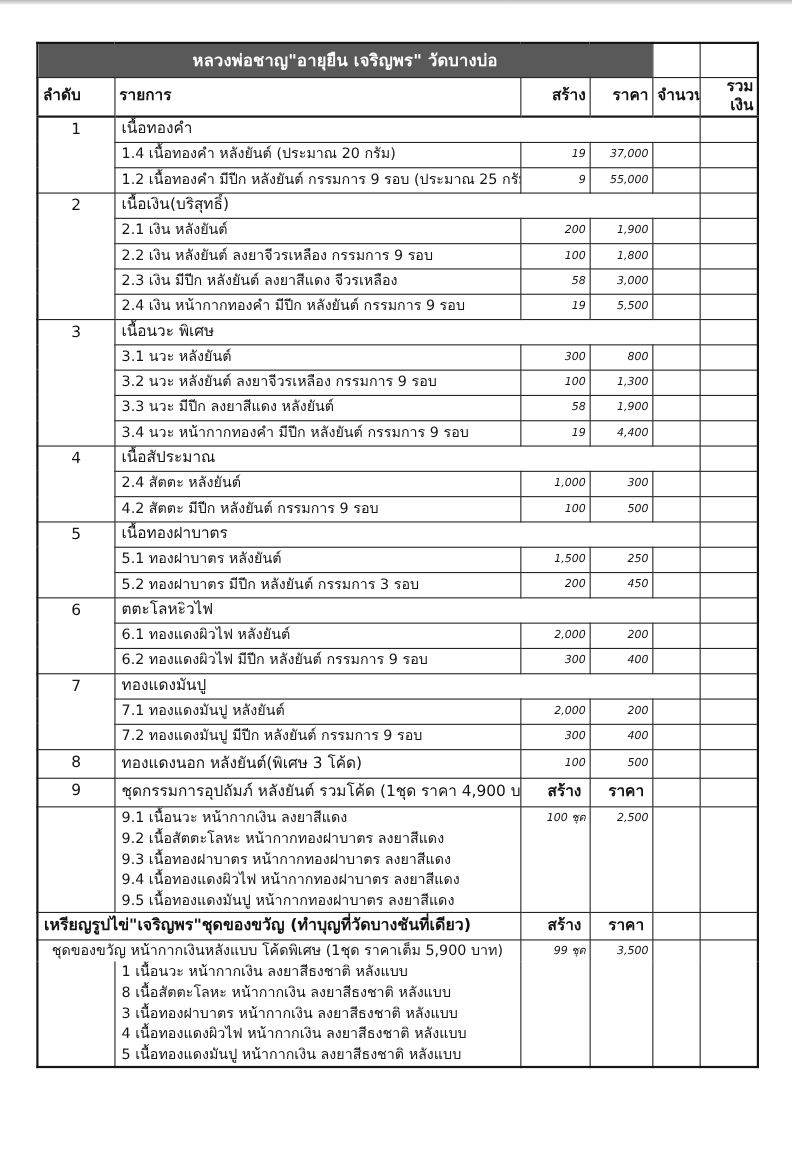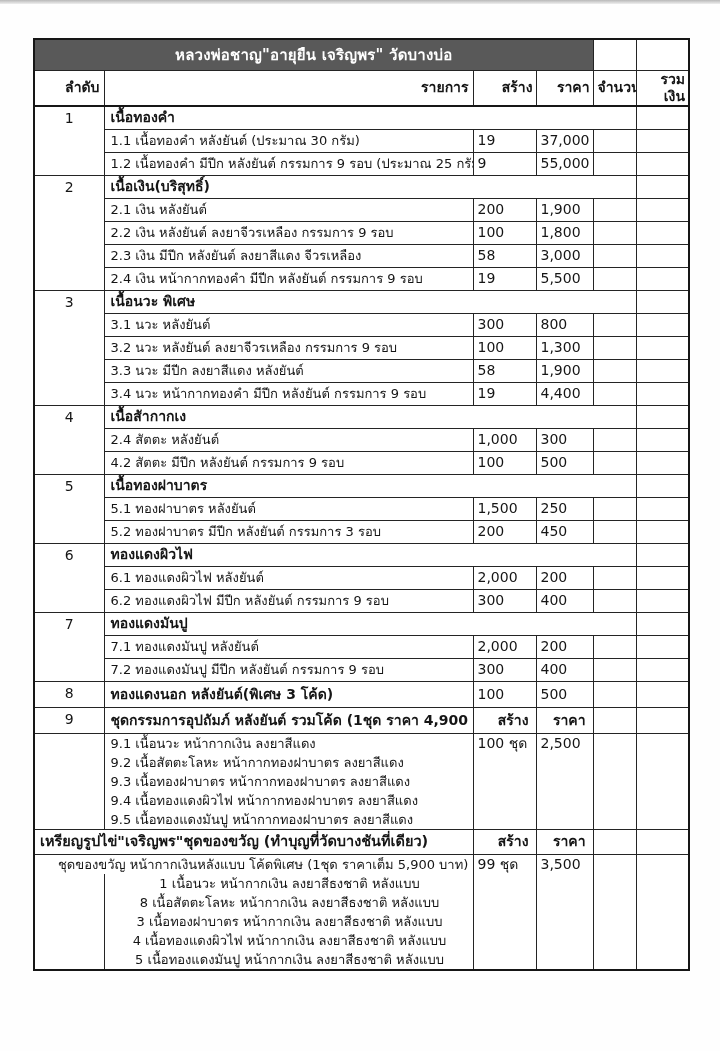--- a/index.html
+++ b/index.html
@@ -38,37 +38,37 @@
     color:#ffffff;
     font-weight:bold;
     font-size:15px;
     text-align:center;
     height:30px;
     letter-spacing:.2px;
   }
   tr.title-row td { height:30px; }
   
   tr.head-row td { font-weight:bold; font-size:14px; height:28px; border-bottom:2px solid #161616; }
-  td.h-center { text-align:right; }
+  td.h-center { text-align:left; }
   td.h-right  { text-align:right; padding-right:3px; }
   
   td.order-cell { text-align:center; vertical-align:top; padding-top:3px; font-size:14px; }
-  td.section-title { font-weight:bold; font-size:14px; padding-left:6px; white-space:nowrap; }
+  td.section-title { font-weight:normal; font-size:14px; padding-left:6px; white-space:nowrap; }
   td.desc { padding-left:6px; white-space:nowrap; }
-  td.made, td.price { padding-right:3px; font-size:14px; white-space:nowrap; }
+  td.made, td.price { text-align:right; padding-right:3px; font-size:10px; white-space:nowrap;font-style:italic; }
   td.lbl { font-weight:bold; text-align:right; padding-right:7px; font-size:14px; }
   td.block-lines { vertical-align:top; padding-left:6px; }
   td.block-lines div { line-height:19px; white-space:nowrap; }
   td.block-val { vertical-align:top; line-height:19px; }
   tr.coin-row td { height:24px; }
   td.coin-title { font-weight:bold; font-size:14.5px; padding-left:5px; white-space:nowrap; }
   
   tr.gift-a td { border-bottom:none; height:19px; }
-  tr.gift-b td { border-top:none;text-align:center; }
-  td.gift-title { padding-left:23px; white-space:nowrap; line-height:19px; vertical-align:top; }
+  tr.gift-b td { border-top:none; }
+  td.gift-title { padding-left:12px; white-space:nowrap; line-height:19px; vertical-align:top; }
 </style>
 </head>
 <body>
 
 <div class="page">
   <div class="scan-edge-top"></div>
 
   <table class="sheet">
     <colgroup>
       <col style="width:70px">
@@ -95,21 +95,21 @@
       </tr>
     </tbody>
 
     <tbody id="sections-body">
         <tr>
           <td class="order-cell" rowspan="3">1</td>
           <td class="section-title" colspan="4">เนื้อทองคำ</td>
           <td></td>
         </tr>
         <tr>
-          <td class="desc">1.1 เนื้อทองคำ หลังยันต์ (ประมาณ 30 กรัม)</td>
+          <td class="desc">1.4 เนื้อทองคำ หลังยันต์ (ประมาณ 20 กรัม)</td>
           <td class="made">19</td>
           <td class="price">37,000</td>
           <td></td>
           <td></td>
         </tr>
         <tr>
           <td class="desc">1.2 เนื้อทองคำ มีปีก หลังยันต์ กรรมการ 9 รอบ (ประมาณ 25 กรัม)</td>
           <td class="made">9</td>
           <td class="price">55,000</td>
           <td></td>
@@ -176,21 +176,21 @@
         </tr>
         <tr>
           <td class="desc">3.4 นวะ หน้ากากทองคำ มีปีก หลังยันต์ กรรมการ 9 รอบ</td>
           <td class="made">19</td>
           <td class="price">4,400</td>
           <td></td>
           <td></td>
         </tr>
         <tr>
           <td class="order-cell" rowspan="3">4</td>
-          <td class="section-title" colspan="4">เนื้อสัากากเง</td>
+          <td class="section-title" colspan="4">เนื้อสัประมาณ</td>
           <td></td>
         </tr>
         <tr>
           <td class="desc">2.4 สัตตะ หลังยันต์</td>
           <td class="made">1,000</td>
           <td class="price">300</td>
           <td></td>
           <td></td>
         </tr>
         <tr>
@@ -214,21 +214,21 @@
         </tr>
         <tr>
           <td class="desc">5.2 ทองฝาบาตร มีปีก หลังยันต์ กรรมการ 3  รอบ</td>
           <td class="made">200</td>
           <td class="price">450</td>
           <td></td>
           <td></td>
         </tr>
         <tr>
           <td class="order-cell" rowspan="3">6</td>
-          <td class="section-title" colspan="4">ทองแดงผิวไฟ</td>
+          <td class="section-title" colspan="4">ตตะโลหะิวไฟ</td>
           <td></td>
         </tr>
         <tr>
           <td class="desc">6.1 ทองแดงผิวไฟ หลังยันต์</td>
           <td class="made">2,000</td>
           <td class="price">200</td>
           <td></td>
           <td></td>
         </tr>
         <tr>

